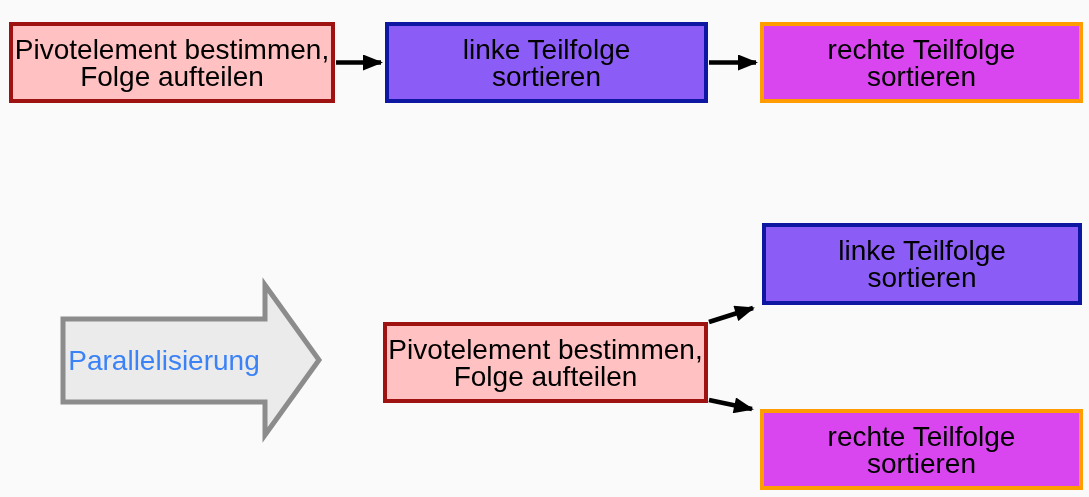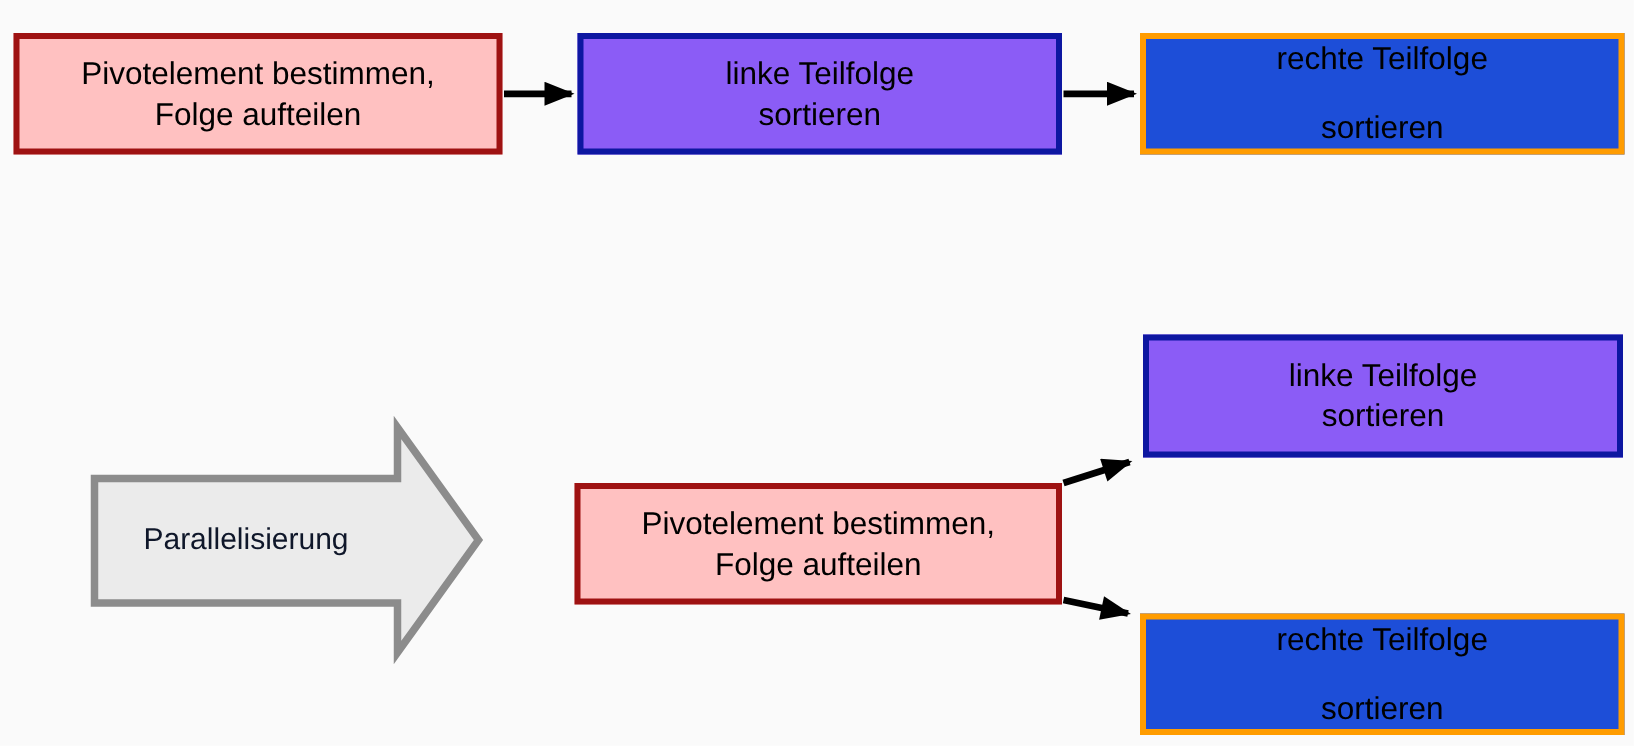--- a/index.html
+++ b/index.html
@@ -25,45 +25,45 @@
   .node {
     position: absolute;
     box-sizing: border-box;
     border: 4px solid #000;
     display: flex;
     flex-direction: column;
     justify-content: center;
     align-items: center;
     text-align: center;
     color: #000;
-    font-size: 21px;
+    font-size: 28px;
     line-height: 27px;
   }
   .node.red    { background: #ffc1c1; border-color: #9e1212; }
   .node.blue   { background: #8b5cf6; border-color: #0d17a1; }
-  .node.yellow { background: #1d4ed8; border-color: #ff9c00; justify-content: space-between; }
+  .node.yellow { background: #d946ef; border-color: #ff9c00; }
 
   .node-seq-pivot  { left: 9px;   top: 22px;  width: 326px; height: 81px; }
   .node-seq-left   { left: 385px; top: 22px;  width: 323px; height: 81px; }
   .node-seq-right  { left: 760px; top: 22px;  width: 323px; height: 81px; }
   .node-par-pivot  { left: 383px; top: 322px; width: 325px; height: 81px; }
   .node-par-left   { left: 762px; top: 223px; width: 320px; height: 82px; }
   .node-par-right  { left: 760px; top: 409px; width: 323px; height: 81px; }
 
   .transform-label {
     position: absolute;
     left: 63px;
     top: 319px;
     width: 202px;
     height: 83px;
     display: flex;
     justify-content: center;
     align-items: center;
-    font-size: 20px;
-    color: #0f172a;
+    font-size: 28px;
+    color: #3b82f6;
   }
 </style>
 </head>
 <body>
 
 <div class="canvas">
 
   <svg class="connector-layer" viewBox="0 0 1089 497">
     <defs>
       <marker id="ah" markerUnits="userSpaceOnUse" markerWidth="21" markerHeight="16" viewBox="0 0 10 8" refX="9" refY="4" orient="auto">

